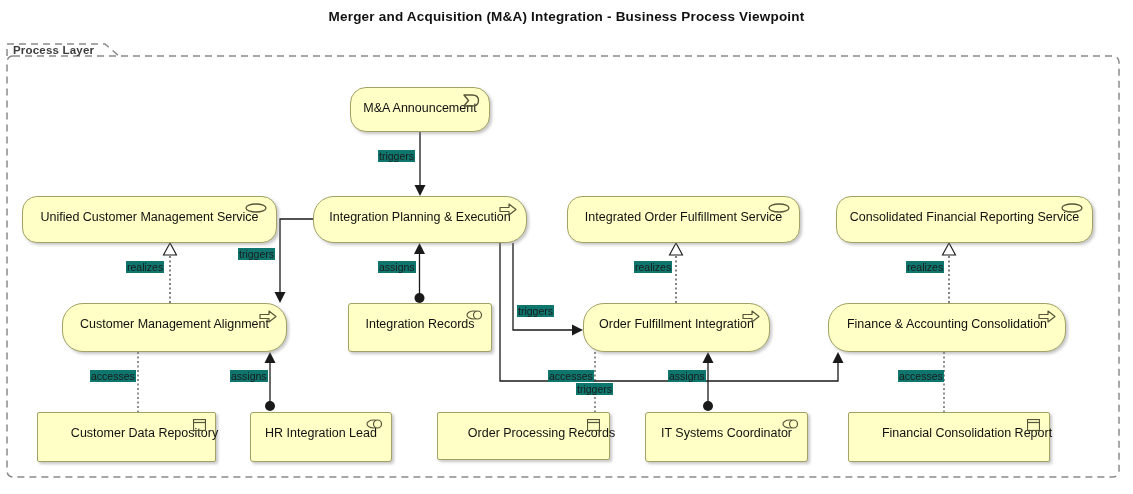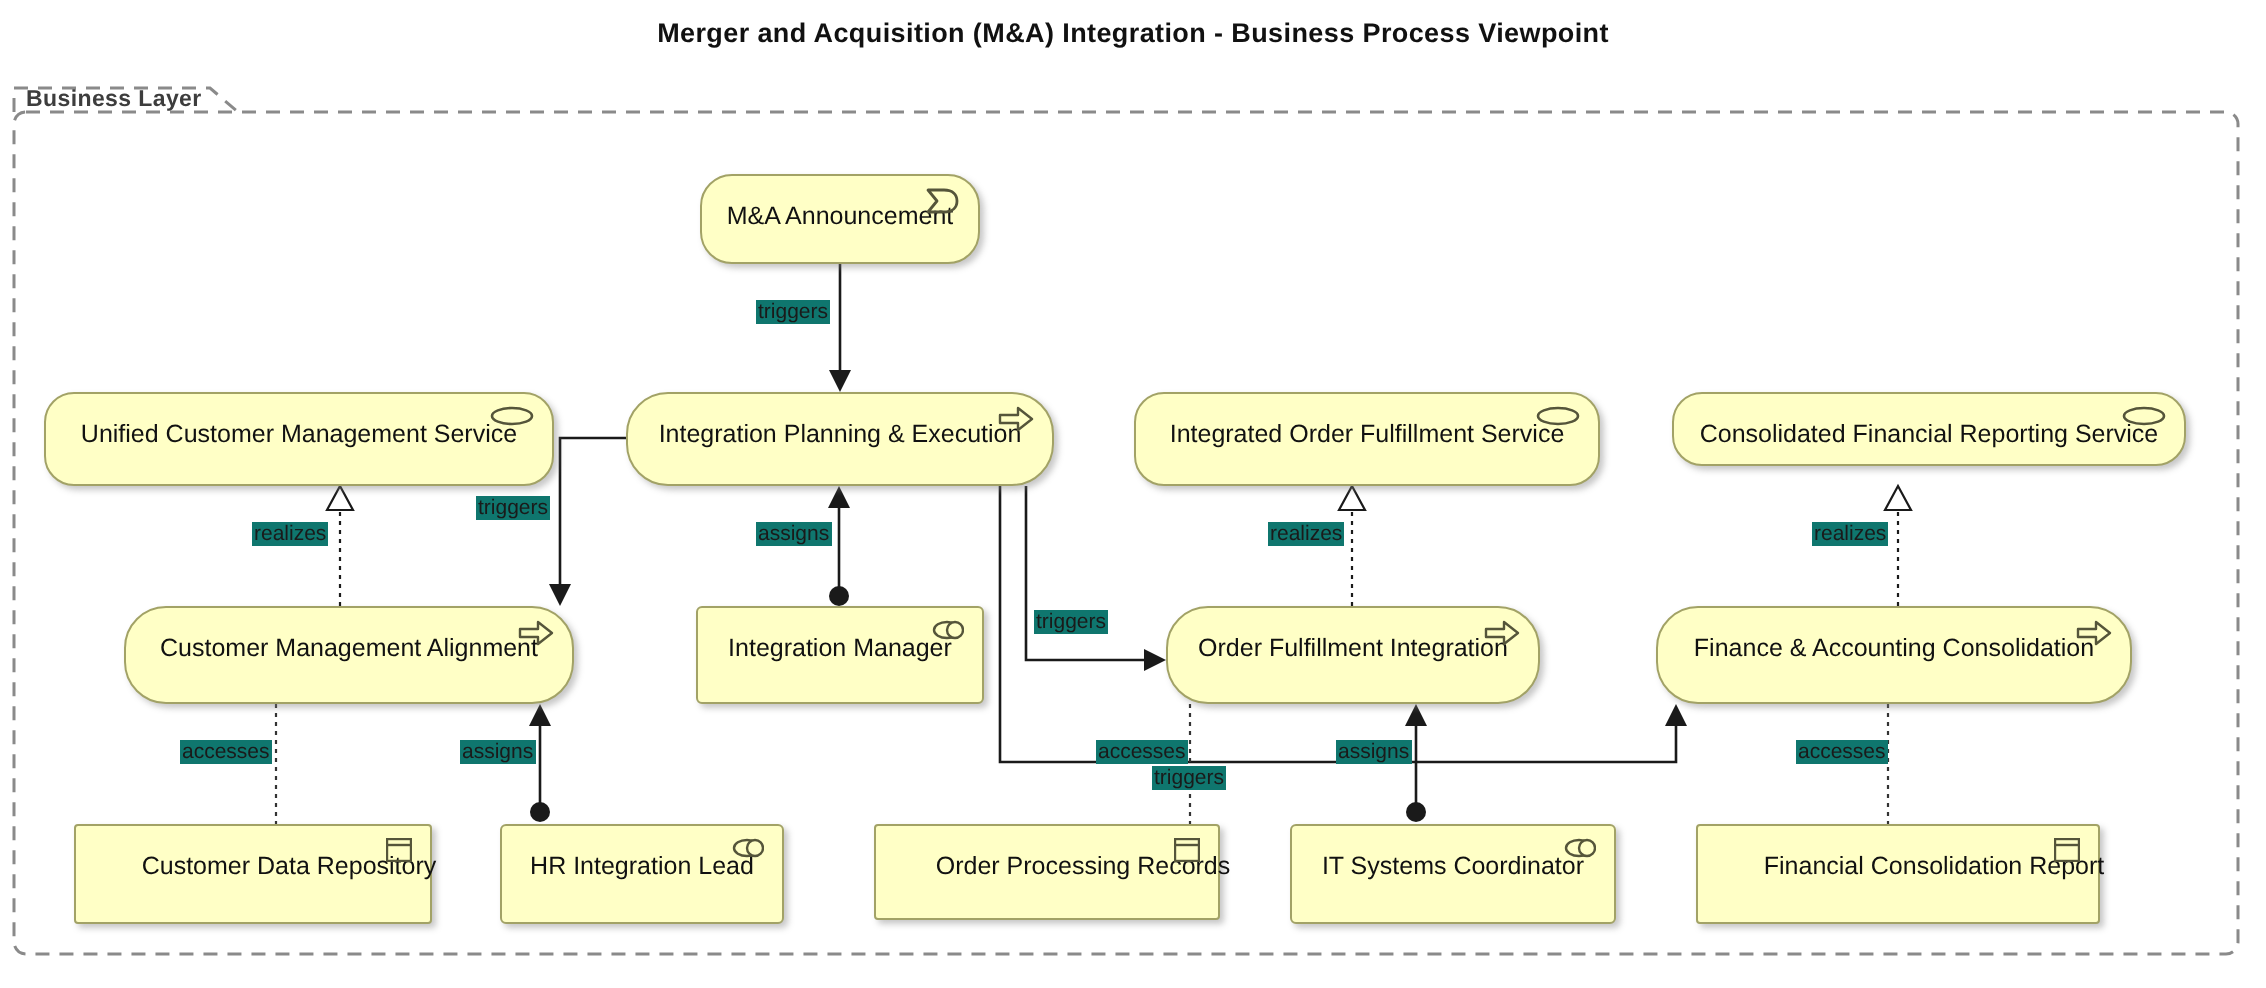--- a/index.html
+++ b/index.html
@@ -109,21 +109,21 @@
       <circle cx="708" cy="406" r="5" fill="#1A1A1A" stroke="none"></circle>
       <line x1="708" y1="403" x2="708" y2="361" stroke-width="1.3"></line>
       <polygon points="708,352 702.5,363 713.5,363" fill="#1A1A1A" stroke="none"></polygon>
     </g>
 
     <g>
       <line x1="944" y1="352" x2="944" y2="412" stroke="#333" stroke-width="1.1" stroke-dasharray="2,2.5"></line>
     </g>
   </svg>
 
-  <div id="grouplabel">Business Layer</div>
+  <div id="grouplabel">Process Layer</div>
 
   <div class="el ev" style="left:350px;top:87px;width:140px;height:45px">
     <span class="icon">
       <svg width="17" height="13" viewBox="0 0 17 13">
           <path d="M1 1 H9 C13.5 1 15.5 3.5 15.5 6.5 C15.5 9.5 13.5 12 9 12 H1 L5.5 6.5 Z" fill="none" stroke="#55553A" stroke-width="1.4" stroke-linejoin="round"></path>
         </svg>
     </span>
     <span class="lbl">M&amp;A Announcement</span>
   </div>
 
@@ -147,21 +147,21 @@
 
   <div class="el svc" style="left:567px;top:196px;width:233px;height:47px">
     <span class="icon">
       <svg width="22" height="10" viewBox="0 0 22 10">
           <ellipse cx="11" cy="5" rx="10" ry="4" fill="#FFFFC6" stroke="#55553A" stroke-width="1.3"></ellipse>
         </svg>
     </span>
     <span class="lbl">Integrated Order Fulfillment Service</span>
   </div>
 
-  <div class="el svc" style="left:836px;top:196px;width:257px;height:37px">
+  <div class="el svc" style="left:836px;top:196px;width:257px;height:47px">
     <span class="icon">
       <svg width="22" height="10" viewBox="0 0 22 10">
           <ellipse cx="11" cy="5" rx="10" ry="4" fill="#FFFFC6" stroke="#55553A" stroke-width="1.3"></ellipse>
         </svg>
     </span>
     <span class="lbl">Consolidated Financial Reporting Service</span>
   </div>
 
   <div class="el proc" style="left:62px;top:303px;width:225px;height:49px">
     <span class="icon">
@@ -172,21 +172,21 @@
     <span class="lbl">Customer Management Alignment</span>
   </div>
 
   <div class="el role" style="left:348px;top:303px;width:144px;height:49px">
     <span class="icon">
       <svg width="16" height="10" viewBox="0 0 16 10">
           <ellipse cx="7.5" cy="5" rx="6.5" ry="4" fill="none" stroke="#55553A" stroke-width="1.2"></ellipse>
           <circle cx="11.5" cy="5" r="4" fill="#FFFFC6" stroke="#55553A" stroke-width="1.2"></circle>
         </svg>
     </span>
-    <span class="lbl">Integration Manager</span>
+    <span class="lbl">Integration Records</span>
   </div>
 
   <div class="el proc" style="left:583px;top:303px;width:187px;height:49px">
     <span class="icon">
       <svg width="18" height="13" viewBox="0 0 18 13">
           <path d="M1 4.5 H10 V1 L17 6.5 L10 12 V8.5 H1 Z" fill="#FFFFC6" stroke="#55553A" stroke-width="1.2" stroke-linejoin="round"></path>
         </svg>
     </span>
     <span class="lbl">Order Fulfillment Integration</span>
   </div>

